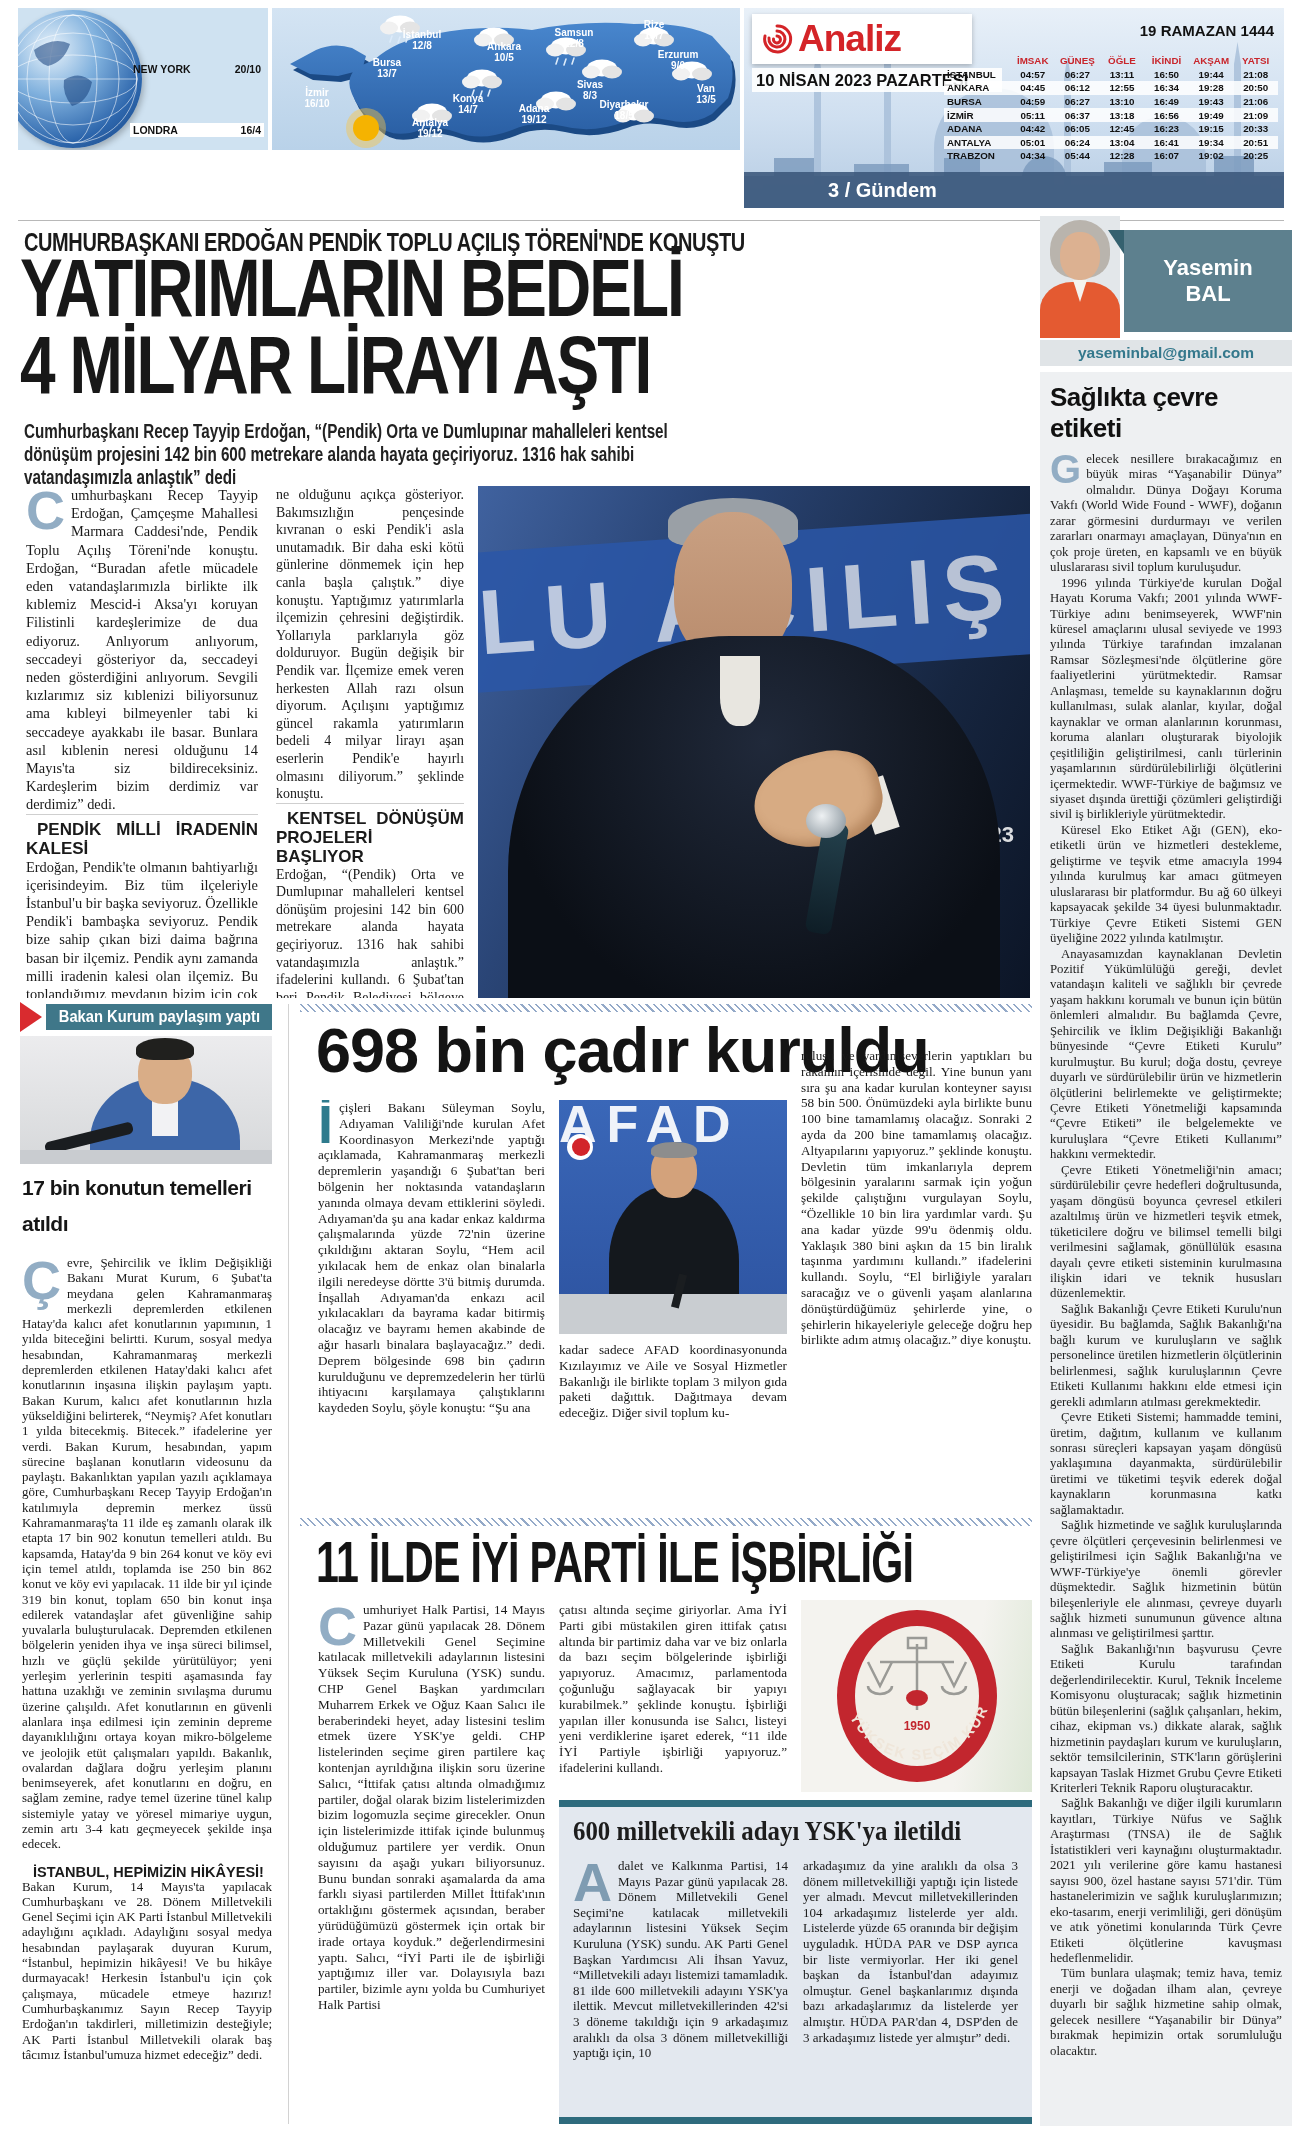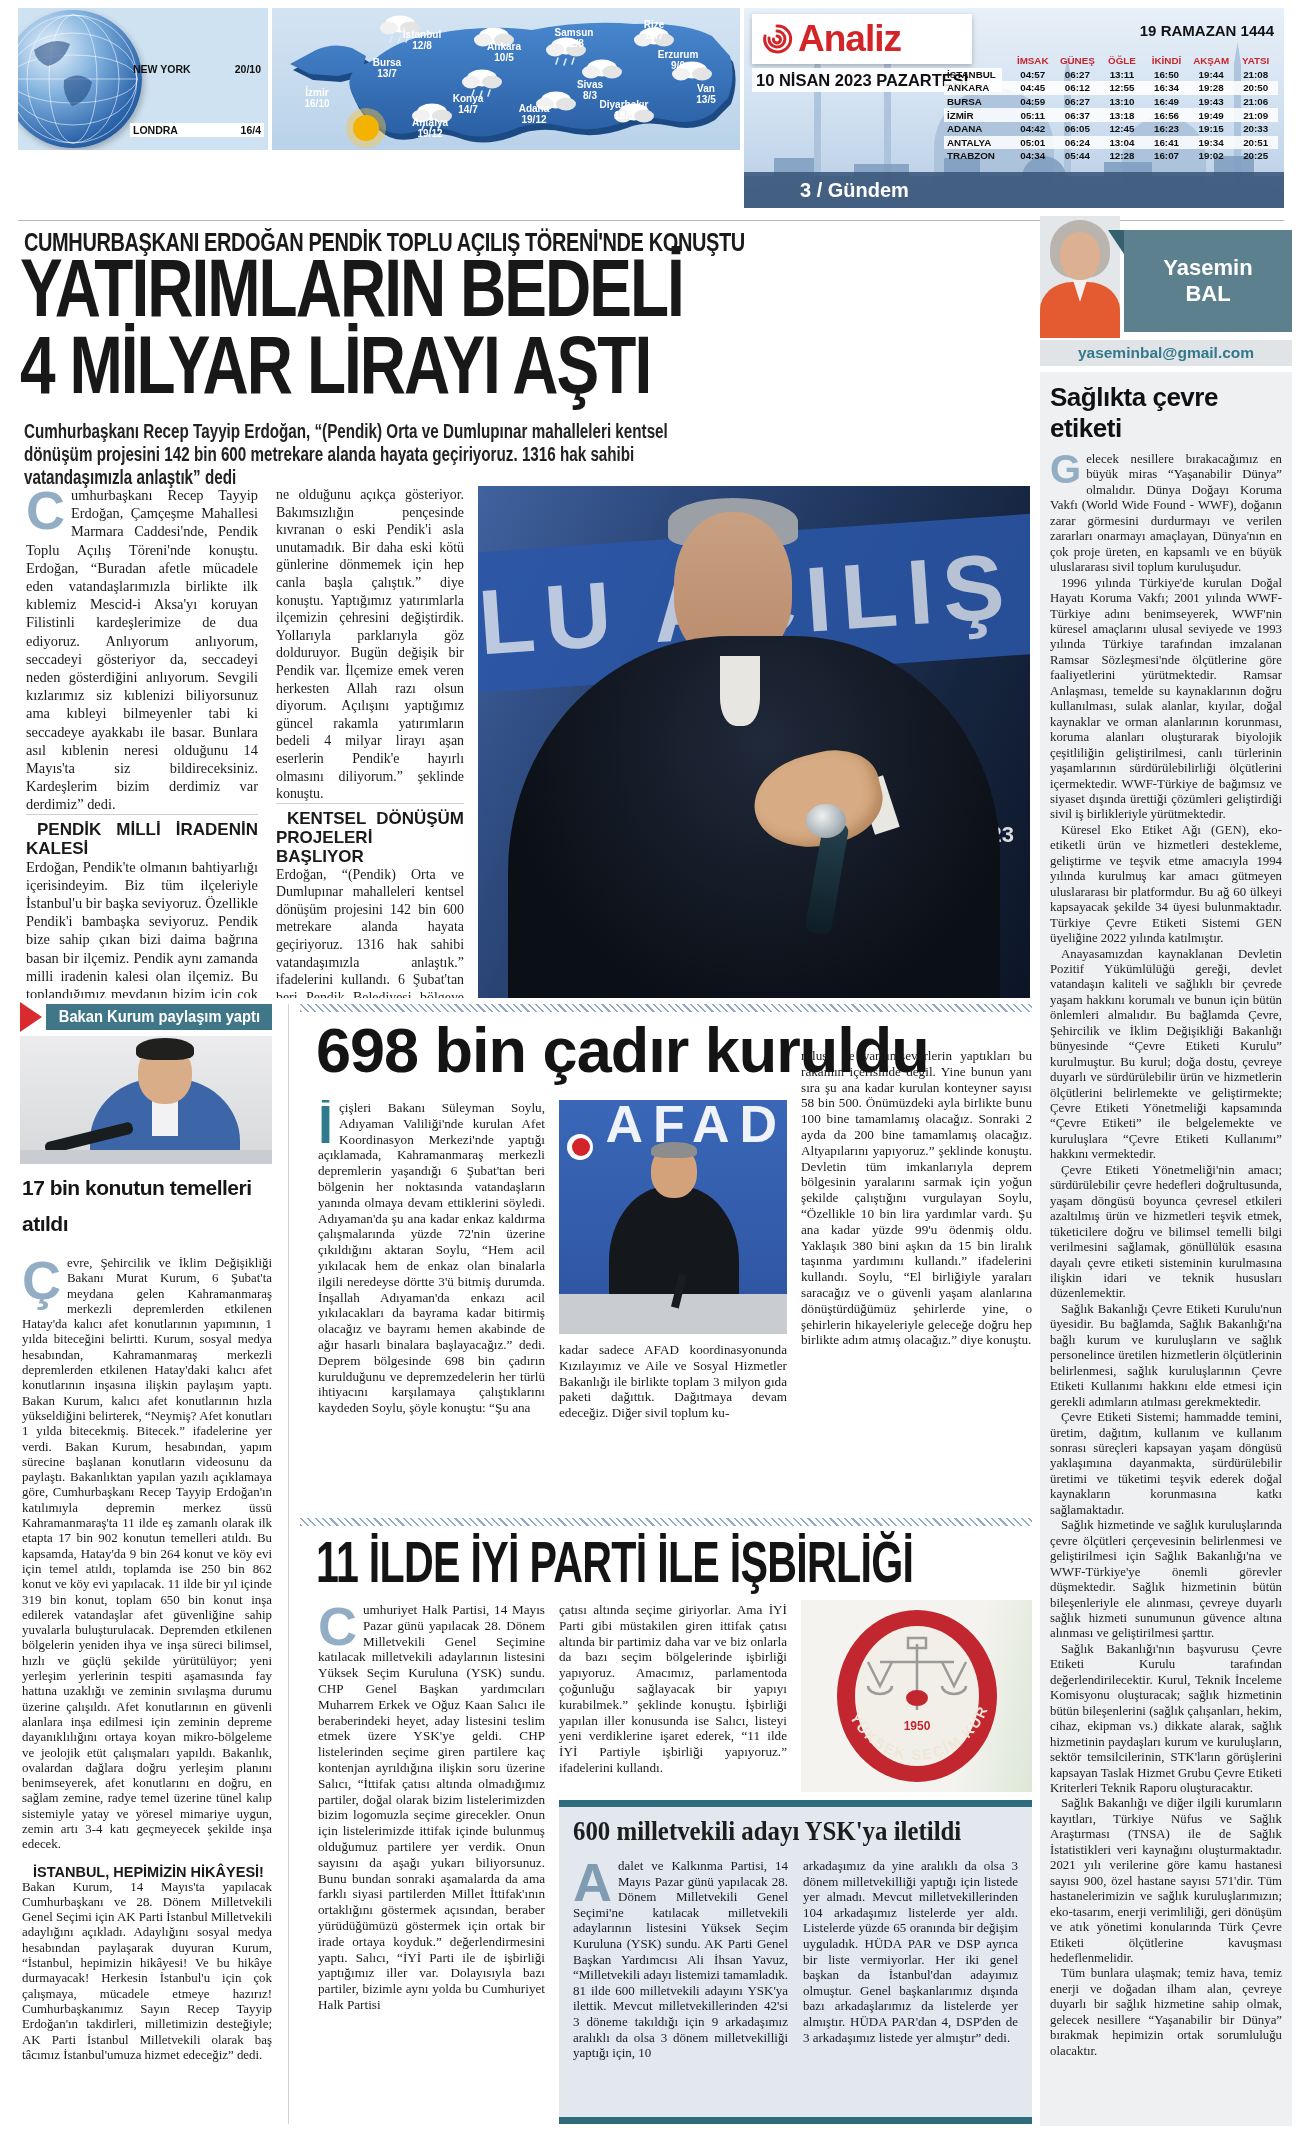--- a/index.html
+++ b/index.html
@@ -29,21 +29,21 @@
            font-family:"Liberation Sans",sans-serif;font-weight:800;font-size:16.5px;display:flex;align-items:center;padding-left:4px;color:#111;}
   .hijri{position:absolute;right:10px;top:14px;font-family:"Liberation Sans",sans-serif;font-weight:800;font-size:15px;color:#111;}
   .ptable{position:absolute;right:6px;top:46px;width:334px;}
   .prow{display:flex;height:13.6px;align-items:center;font-family:"Liberation Sans",sans-serif;font-size:9.8px;font-weight:700;color:#111;}
   .prow.zebra:nth-child(odd){background:rgba(255,255,255,.85);}
   .pcity{width:64px;padding-left:3px;}
   .pt{width:45px;text-align:center;}
   .phead .pt{color:#c8252b;}
   .gundem{position:absolute;left:0;bottom:0;width:100%;height:36px;background:rgba(58,86,122,.88);
           display:flex;align-items:center;}
-  .gundem span{font-family:"Liberation Sans",sans-serif;font-weight:800;font-size:20px;color:#fff;margin-left:56px;}
+  .gundem span{font-family:"Liberation Sans",sans-serif;font-weight:800;font-size:20px;color:#fff;margin-left:84px;}
   
   .toprule{left:18px;top:220px;width:1266px;height:1px;background:#b8b8b8;}
   .zig{height:8px;background:repeating-linear-gradient(45deg,#93a9c8 0,#93a9c8 1.6px,transparent 1.6px,transparent 5.2px);}
   .vrule{left:288px;top:1004px;width:1px;height:1120px;background:#d2d2d2;}
   
   .kicker{left:24px;top:228px;font-family:"Liberation Sans",sans-serif;font-weight:800;font-size:25px;
           letter-spacing:-0.5px;white-space:nowrap;transform:scaleX(.8);transform-origin:left;}
   .headline{left:20px;top:250px;font-family:"Liberation Sans",sans-serif;font-weight:900;font-size:81px;
             line-height:.95;letter-spacing:-2.5px;color:#181818;}
   .headline div{transform:scaleX(.79);transform-origin:left;white-space:nowrap;}
@@ -96,21 +96,21 @@
   .khl{left:22px;top:1170px;width:250px;font-family:Liberation Sans, sans-serif;font-weight:800;
        font-size:21px;line-height:36px;letter-spacing:-0.5px;color:#161616;}
   .kbody{left:22px;top:1256px;width:250px;height:868px;font-size:12.9px;line-height:15.3px;}
   .kbody .colsub{font-size:14.5px;line-height:16px;border-top:none;margin-top:6px;}
   
   .t-hl{left:316px;top:1014px;font-family:"Liberation Sans",sans-serif;font-weight:700;font-size:63px;
         letter-spacing:-1px;white-space:nowrap;color:#141414;}
   .midtxt{font-size:13.2px;line-height:15.8px;}
   .tcol1{left:318px;top:1100px;width:227px;height:410px;}
   .tphoto{left:559px;top:1100px;width:228px;height:234px;overflow:hidden;background:linear-gradient(#3a67b8,#2d53a0);}
-  .tp-afad{position:absolute;left:0;top:-6px;width:100%;text-align:right;font-family:"Liberation Sans",sans-serif;
+  .tp-afad{position:absolute;left:0;top:-6px;width:100%;text-align:left;font-family:"Liberation Sans",sans-serif;
            font-weight:900;font-size:52px;letter-spacing:10px;color:rgba(255,255,255,.92);}
   .tp-logo{position:absolute;left:8px;top:34px;width:26px;height:26px;border-radius:50%;background:#fff;}
   .tp-logo::after{content:"";position:absolute;left:5px;top:4px;width:18px;height:18px;border-radius:50%;background:#d2242a;}
   .tp-suit{position:absolute;left:50px;top:86px;width:130px;height:110px;background:#14181d;border-radius:46% 46% 0 0/68% 68% 0 0;}
   .tp-head{position:absolute;left:92px;top:46px;width:46px;height:52px;background:#d3a27b;border-radius:46%;}
   .tp-hair{position:absolute;left:92px;top:42px;width:46px;height:16px;background:#8d8d8d;border-radius:50% 50% 30% 30%;}
   .tp-desk{position:absolute;left:0;bottom:0;width:100%;height:40px;background:#c9cdd1;}
   .tp-mic{position:absolute;left:116px;bottom:26px;width:8px;height:34px;background:#1a1d20;transform:rotate(14deg);}
   .tcol2t{left:559px;top:1342px;width:228px;height:166px;}
   .tcol3{left:801px;top:1048px;width:231px;height:410px;}

